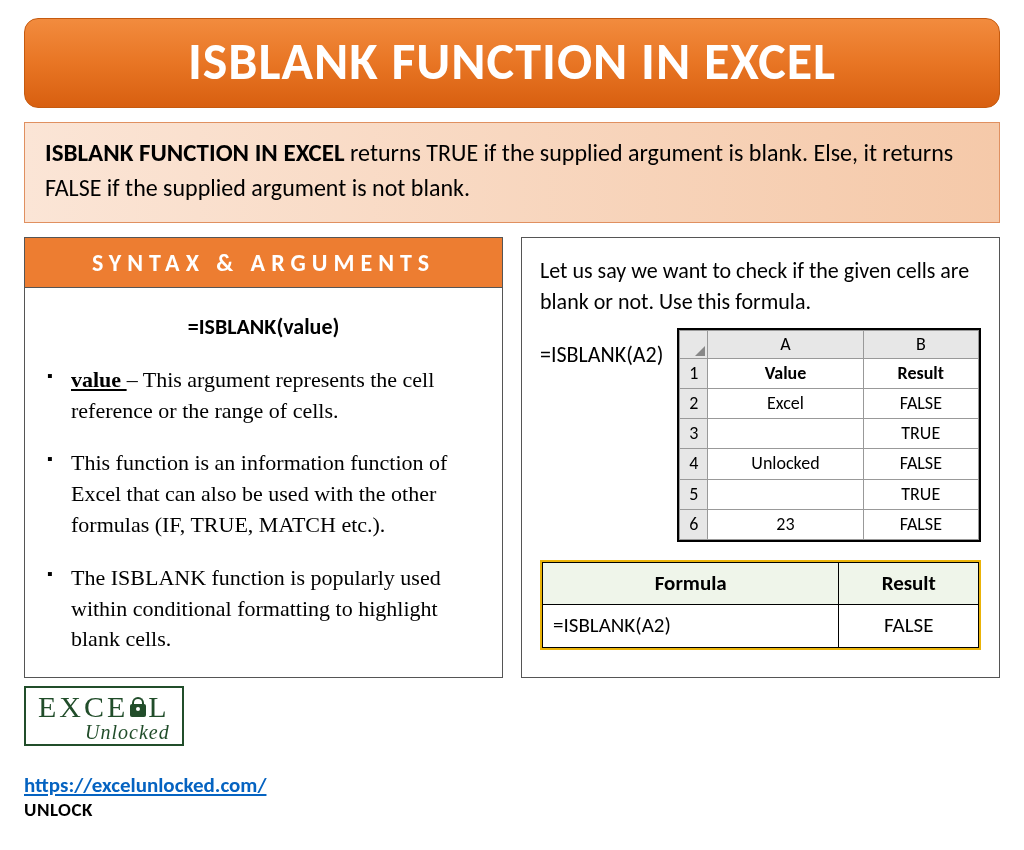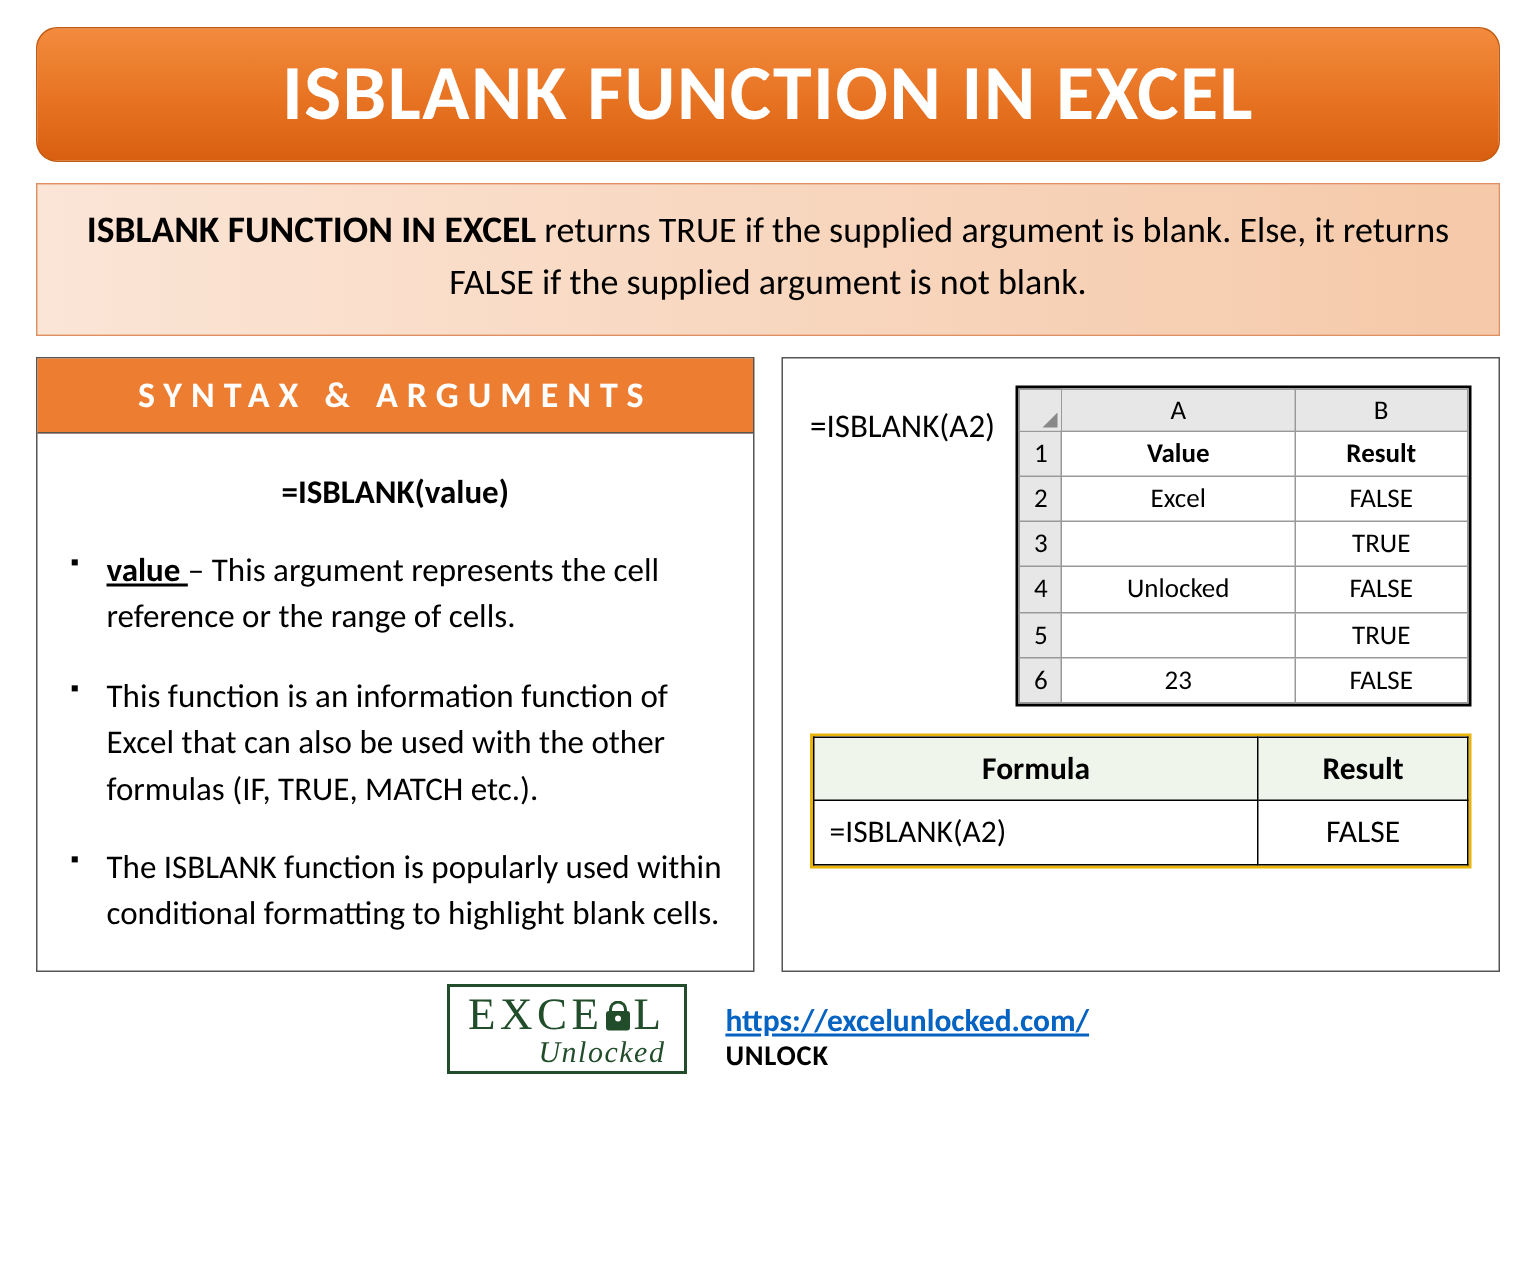--- a/index.html
+++ b/index.html
@@ -22,21 +22,21 @@
     padding: 10px 0 14px 0;
     letter-spacing: 1px;
     margin-bottom: 14px;
   }
   .intro-box {
     background: linear-gradient(to right, #fbe5d6 0%, #f5c9a9 100%);
     border: 1px solid #e09060;
     padding: 12px 20px 16px 20px;
     font-size: 24px;
     line-height: 1.45;
-    text-align: center;
+    text-align: left;
     margin-bottom: 14px;
   }
   .intro-box .lead {
     font-weight: bold;
     font-size: 25px;
   }
   .columns {
     display: flex;
     gap: 18px;
   }
@@ -66,20 +66,21 @@
     margin: 6px 0 22px 0;
   }
   .card-body ul {
     list-style: none;
     padding-left: 0;
   }
   .card-body li {
     position: relative;
     padding-left: 28px;
     margin-bottom: 22px;
+    font-family: Liberation Serif, serif;
   }
   .card-body li::before {
     content: "▪";
     position: absolute;
     left: 4px;
     top: 0;
     color: #000;
     font-size: 16px;
   }
   .card-body li:last-child { margin-bottom: 0; }
@@ -160,24 +161,25 @@
     text-align: center;
   }
   .formula-result td {
     border: 1px solid #000;
     padding: 6px 10px;
     text-align: left;
   }
   .formula-result td.res { text-align: center; }
   .footer {
     display: flex;
-    align-items: flex-end;
+    align-items: flex-start;
     justify-content: center;
     gap: 26px;
     margin-top: 8px;
+    flex-direction: column;
   }
   .logo {
     border: 2px solid #214d2a;
     padding: 4px 12px 2px 12px;
     color: #214d2a;
     font-family: Georgia, 'Times New Roman', serif;
     line-height: 1.0;
     text-align: left;
   }
   .logo .l1 { font-size: 30px; letter-spacing: 3px; display: flex; align-items: center; }
@@ -249,20 +251,21 @@
         </li>
         <li style="margin-bottom:0;">
           <span>The ISBLANK function is popularly used within conditional formatting to highlight blank cells.</span>
         </li>
       </ul>
     </div>
   </div>
 
   <div class="card">
     <div class="card-body">
+      <div class="examples-intro">Let us say we want to check if the given cells are blank or not. Use this formula.</div>
 
       <div class="examples-split">
         <div class="examples-formula">=ISBLANK(A2)</div>
 
         <div class="excel-table">
           <table>
             <tbody>
                 <tr>
               <th class="corner"></th>
               <th class="colhdr">A</th>

